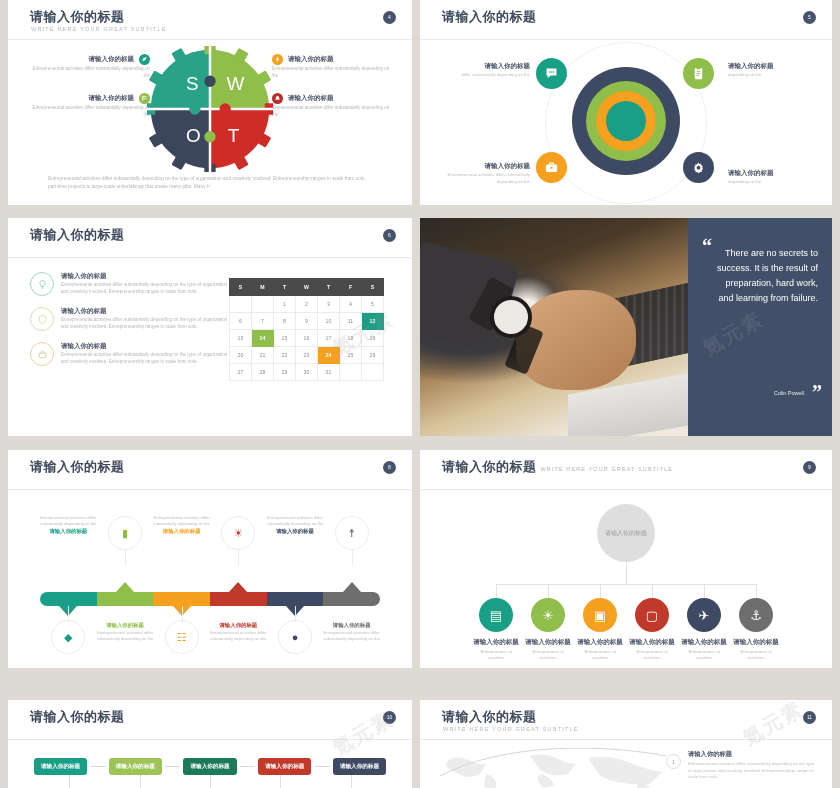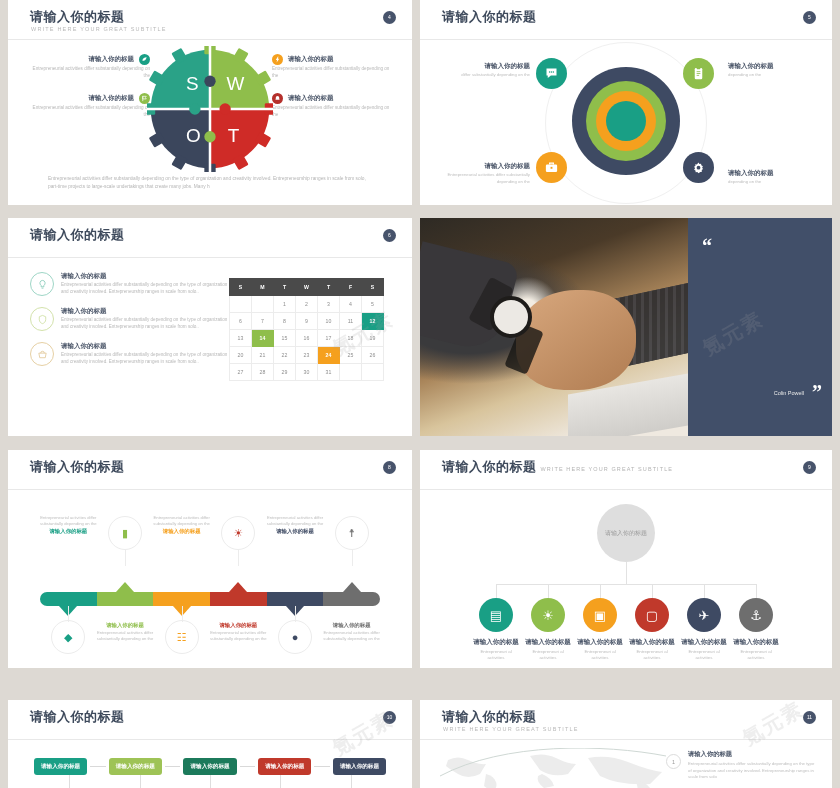--- a/index.html
+++ b/index.html
@@ -483,20 +483,21 @@
       <div class="ph-sleeve"></div>
       <div class="ph-kbd"></div>
       <div class="ph-lap"></div>
       <div class="ph-hand"></div>
       <div class="ph-band1"></div>
       <div class="ph-band2"></div>
       <div class="ph-watch"></div>
     </div>
     <div class="quote">
       <span class="q-mark q-open">“</span>
+      <div class="q-text">There are no secrets to success. It is the result of preparation, hard work, and learning from failure.</div>
       <div class="q-author">Colin Powell</div>
       <span class="q-mark q-close">”</span>
     </div>
   </div>
 
   <div class="slide" id="slide5">
     <div class="hdr">
       <div class="hdr-inner">
         <span class="s-title">请输入你的标题</span>
       </div>

